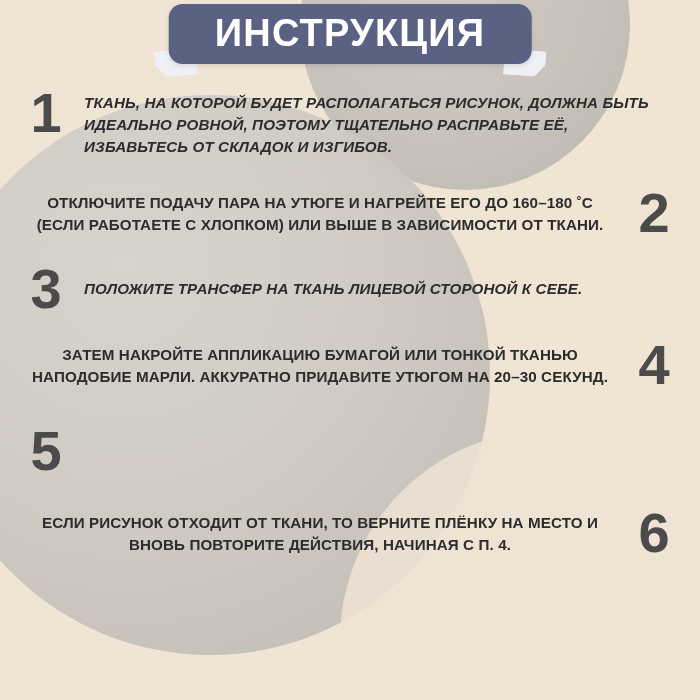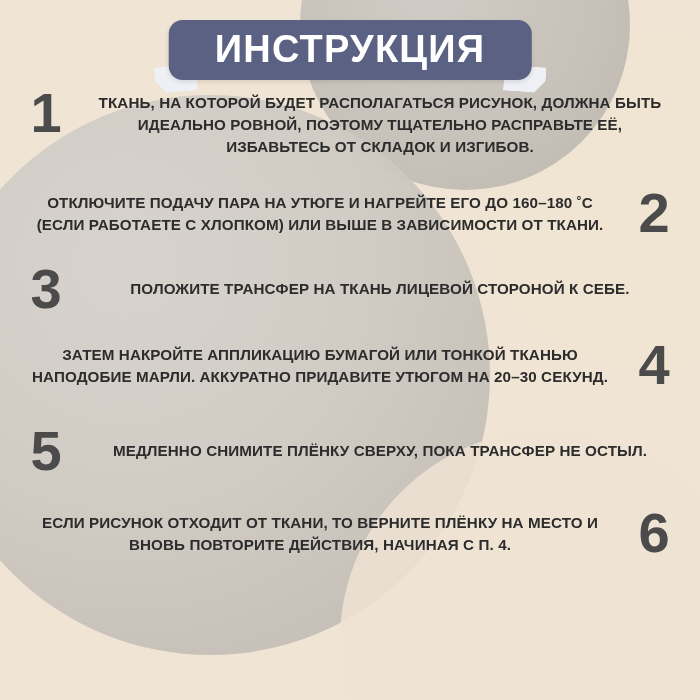--- a/index.html
+++ b/index.html
@@ -58,21 +58,21 @@
     width: 420px;
     height: 420px;
     border-radius: 50%;
     background: #efe3d3;
     opacity: 0.85;
   }
 
   
   #header {
     position: absolute;
-    top: 20px;
+    top: 4px;
     left: 50%;
     transform: translateX(-50%);
     z-index: 5;
   }
   .ribbon {
     position: relative;
     background: #5a6182;
     color: #ffffff;
     border-radius: 14px;
     padding: 10px 46px 12px 46px;
@@ -135,21 +135,21 @@
   .step-text {
     font-size: 15.2px;
     font-weight: bold;
     color: #2c2c2c;
     line-height: 1.45;
     text-transform: uppercase;
     letter-spacing: 0.1px;
     flex: 1 1 auto;
     padding-top: 2px;
   }
-  .step.left .step-text { text-align: center; }
+  .step.left .step-text { text-align: left; font-style: italic; }
   .step.right .step-text { text-align: center; }
 
   
   .s1 { margin-top: 4px; }
   .s2 { margin-top: 32px; }
   .s3 { margin-top: 30px; align-items: center; }
   .s4 { margin-top: 30px; }
   .s5 { margin-top: 40px; align-items: center; }
   .s6 { margin-top: 36px; }
   .s3 .step-text, .s5 .step-text { padding-top: 0; }
@@ -189,21 +189,20 @@
     <div class="step-text">ПОЛОЖИТЕ ТРАНСФЕР НА ТКАНЬ ЛИЦЕВОЙ СТОРОНОЙ К СЕБЕ.</div>
   </div>
 
   <div class="step right s4">
     <div class="step-num">4</div>
     <div class="step-text">ЗАТЕМ НАКРОЙТЕ АППЛИКАЦИЮ БУМАГОЙ ИЛИ ТОНКОЙ ТКАНЬЮ НАПОДОБИЕ МАРЛИ. АККУРАТНО ПРИДАВИТЕ УТЮГОМ НА 20–30 СЕКУНД.</div>
   </div>
 
   <div class="step left s5">
     <div class="step-num">5</div>
-    <div class="step-text">МЕДЛЕННО СНИМИТЕ ПЛЁНКУ СВЕРХУ, ПОКА ТРАНСФЕР НЕ ОСТЫЛ.</div>
   </div>
 
   <div class="step right s6">
     <div class="step-num">6</div>
     <div class="step-text">ЕСЛИ РИСУНОК ОТХОДИТ ОТ ТКАНИ, ТО ВЕРНИТЕ ПЛЁНКУ НА МЕСТО И ВНОВЬ ПОВТОРИТЕ ДЕЙСТВИЯ, НАЧИНАЯ С П. 4.</div>
   </div>
 
 </div>
 
 </body></html>

